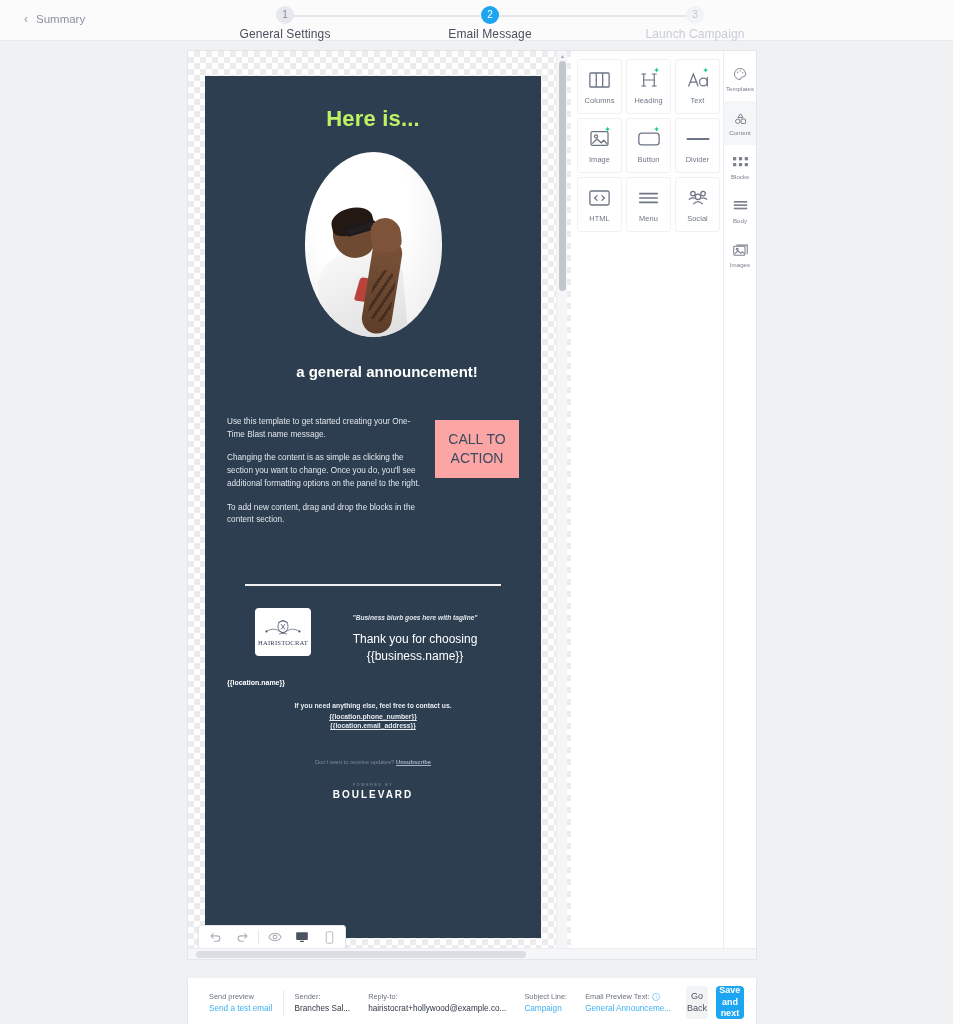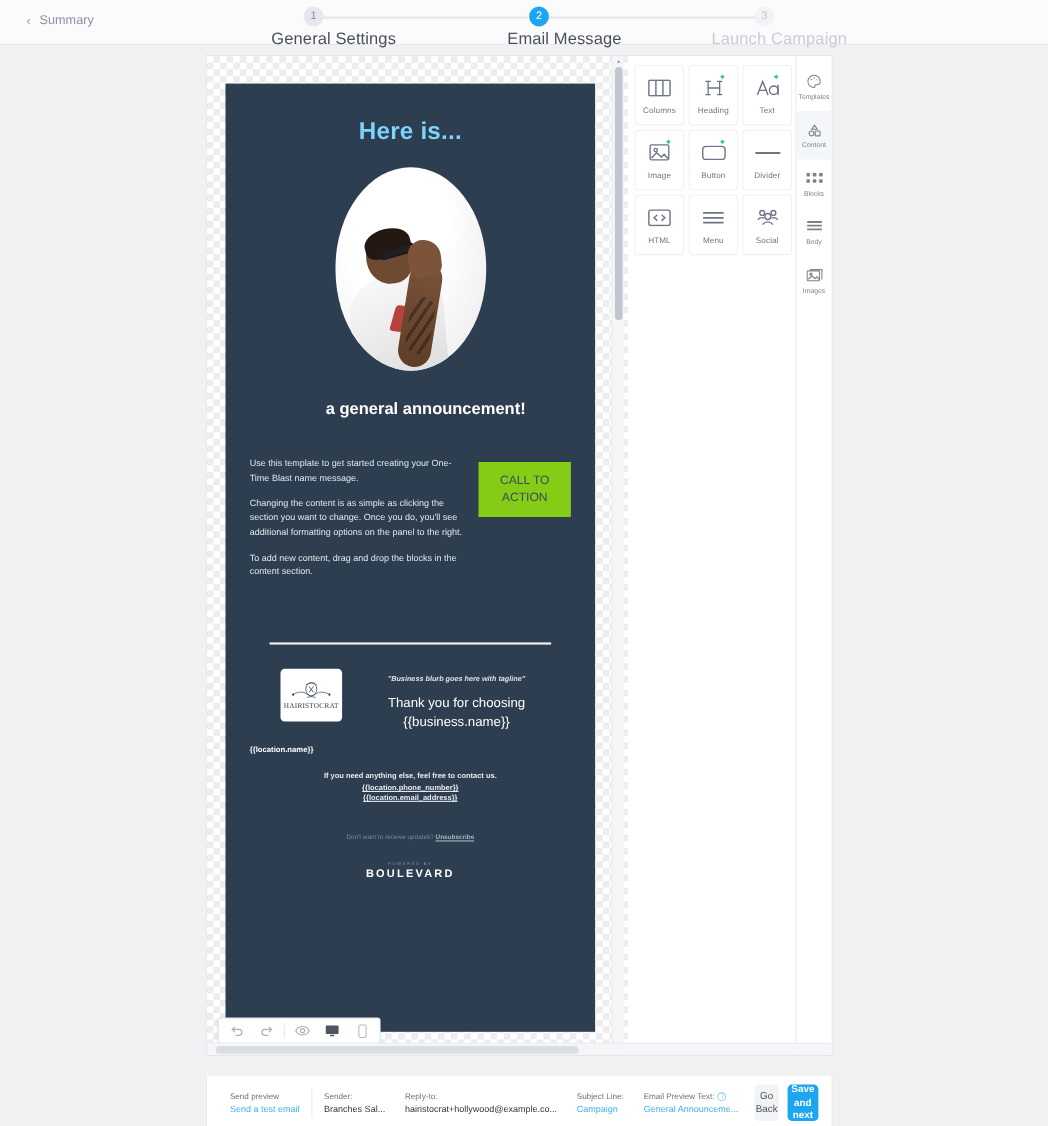--- a/index.html
+++ b/index.html
@@ -37,21 +37,21 @@
   .step.s2 { left: 205px; }
   .step.s3 { left: 410px; }
   .step-dot {
     width: 18px; height: 18px; border-radius: 50%;
     margin: 2px auto 3px auto;
     font-size: 10px; line-height: 18px; text-align: center;
     background: #e6e8ee; color: #848a9a; position: relative; z-index: 2;
   }
   .step.active .step-dot { background: #1ca5f0; color: #fff; }
   .step.future .step-dot { background: #f2f3f6; color: #c6cad4; }
-  .step-label { font-size: 15px; color: #4a4f5c; letter-spacing: .1px; text-align: right; }
+  .step-label { font-size: 12px; color: #4a4f5c; letter-spacing: .1px; }
   .step.future .step-label { color: #c8ccd6; }
 
   
   .editor {
     position: absolute; left: 187px; top: 50px;
     width: 570px; height: 910px;
     background: #ffffff;
     border: 1px solid #e3e5ea;
     overflow: hidden;
   }
@@ -67,21 +67,21 @@
     overflow: hidden;
   }
   .email-canvas {
     position: absolute; left: 17px; top: 25px;
     width: 336px; height: 862px;
     background: #2c3e50;
   }
 
   
   .e-heading {
-    text-align: center; color: #7dd3fc;
+    text-align: center; color: #bef264;
     font-size: 22px; font-weight: bold; letter-spacing: .2px;
     margin-top: 30px;
   }
   .hero-wrap { display: flex; justify-content: center; margin-top: 20px; }
   .hero {
     width: 137px; height: 185px;
     border-radius: 69px / 92px;
     background: radial-gradient(ellipse at 40% 28%, #ffffff 40%, #f2f2f2 75%, #e9e9e9 100%);
     position: relative; overflow: hidden;
   }
@@ -132,22 +132,22 @@
     font-size: 15px; font-weight: bold; margin-top: 26px; padding-left: 28px;
   }
   .e-body-row {
     display: flex; margin: 36px 22px 0 22px; gap: 14px; align-items: flex-start;
   }
   .e-body-col { flex: 1; }
   .e-p {
     color: #e2e6eb; font-size: 8.2px; line-height: 1.55; margin-bottom: 11px;
   }
   .cta-btn {
-    width: 84px; min-height: 36px; background: #84cc16; color: #3b4a5c;
-    font-size: 11px; line-height: 1.35; text-align: center;
+    width: 84px; min-height: 36px; background: #fca5a5; color: #3b4a5c;
+    font-size: 14px; line-height: 1.35; text-align: center;
     display: flex; align-items: center; justify-content: center;
     padding: 10px 6px; margin-top: 4px;
   }
   .e-divider {
     height: 2px; background: #ffffff; margin: 46px 40px 0 40px; opacity: .92;
   }
   .foot-row { display: flex; margin: 22px 22px 0 22px; gap: 0; padding-left: 28px; }
   .logo-box {
     width: 56px; height: 48px; background: #ffffff; border-radius: 4px;
     display: flex; flex-direction: column; align-items: center; justify-content: center;

